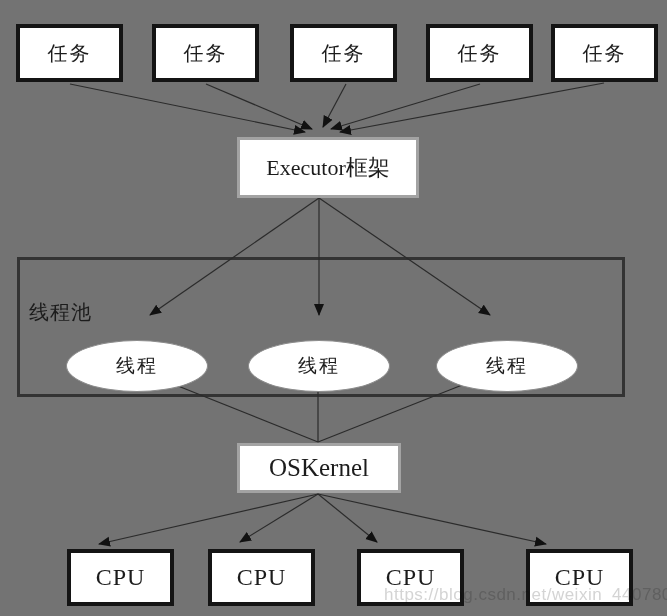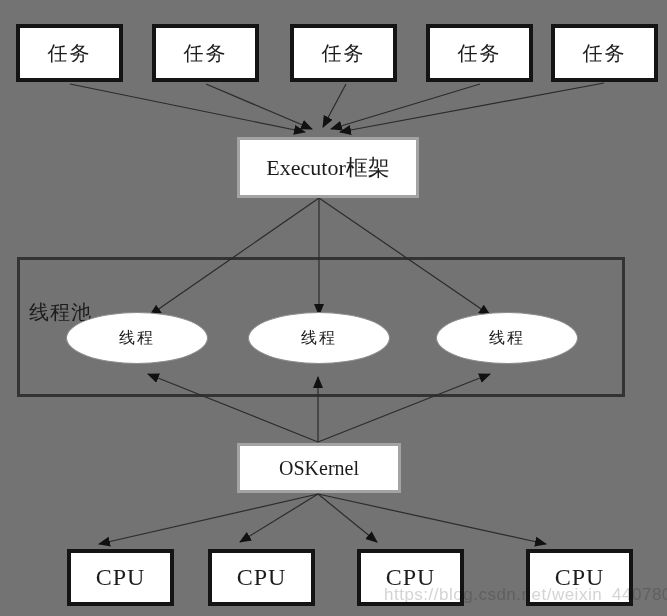--- a/index.html
+++ b/index.html
@@ -58,35 +58,35 @@
     position: absolute;
     left: 29px; top: 271px;
     font-size: 20px;
     letter-spacing: 1px;
     color: #1c1c1c;
     z-index: 2;
     margin-top: 28px;
   }
   .thread-ellipse {
     width: 142px; height: 52px;
-    top: 312px;
+    top: 340px;
     border: 1.5px solid #8c8c8c;
     border-radius: 50%;
-    font-size: 16px;
+    font-size: 19px;
     letter-spacing: 2px;
     text-align: right;
   }
   .thread-1 { left: 66px; }
   .thread-2 { left: 248px; }
   .thread-3 { left: 436px; }
   .kernel-box {
     left: 237px; top: 443px;
     width: 164px; height: 50px;
     border: 3px solid #a3a3a3;
-    font-size: 20px;
+    font-size: 25px;
   }
   .cpu-box {
     width: 107px; height: 57px;
     top: 549px;
     border: 4px solid #141414;
     font-size: 24px;
     letter-spacing: 1px;
     margin-left: 29px;
   }
   .cpu-1 { left: 38px; }

